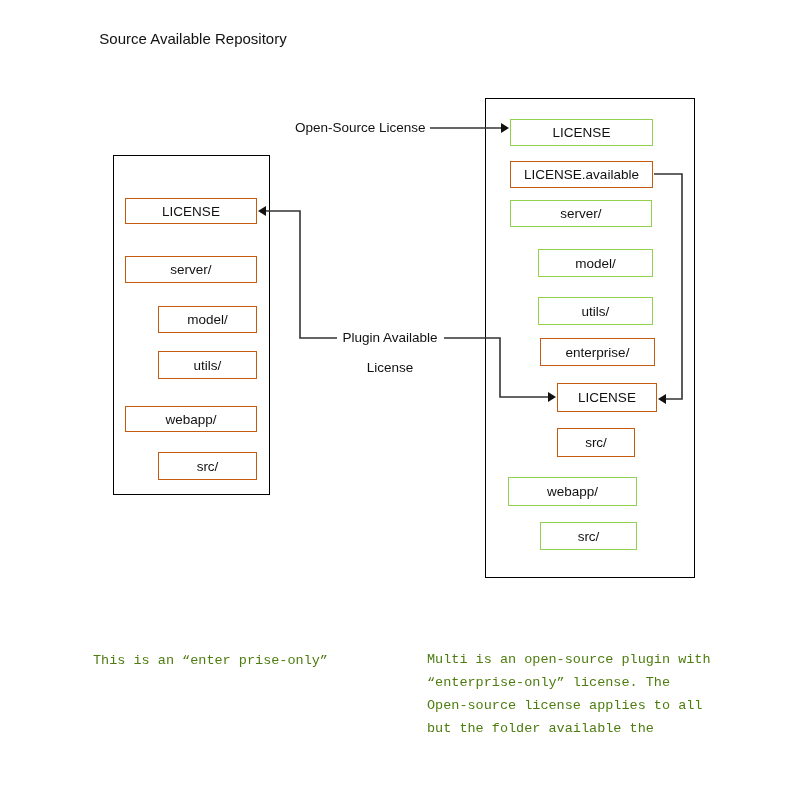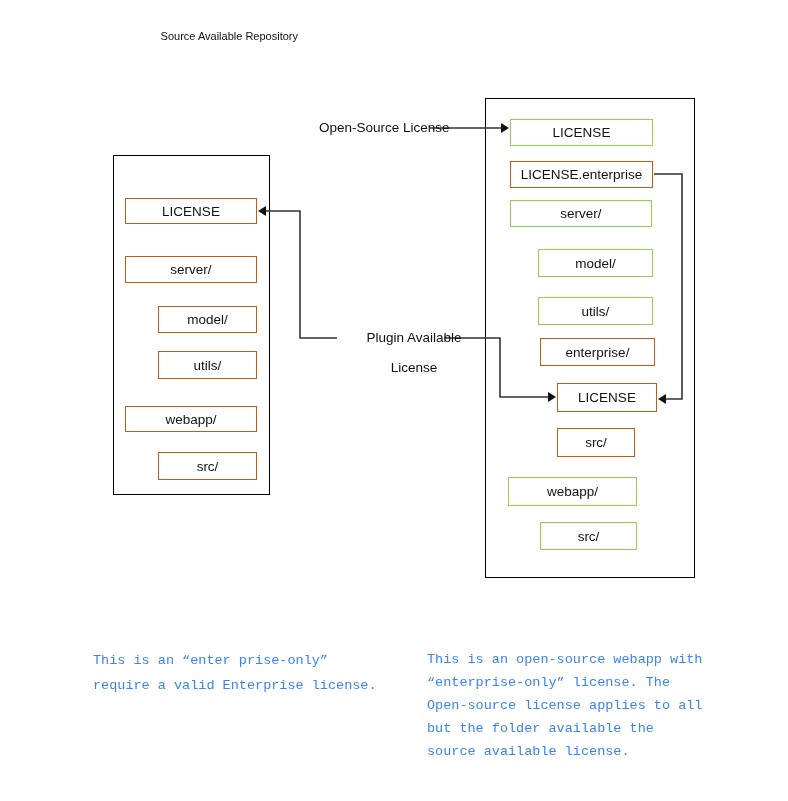--- a/index.html
+++ b/index.html
@@ -8,22 +8,22 @@
     position: relative;
     width: 788px;
     height: 801px;
     background: #ffffff;
     font-family: "Liberation Sans", sans-serif;
     color: #1a1a1a;
     overflow: hidden;
   }
   .abs { position: absolute; }
   .repo-title {
-    font-size: 11px;
-    text-align: right;
+    font-size: 15px;
+    text-align: center;
     color: #111;
     white-space: nowrap;
   }
   .repo-frame {
     position: absolute;
     border: 1px solid #000000;
     background: #ffffff;
   }
   .fbox {
     position: absolute;
@@ -37,26 +37,25 @@
     z-index: 3;
   }
   .c-orange { border: 1.5px solid #C55A11; }
   .c-green  { border: 1.5px solid #92D050; }
   .conn-label {
     font-size: 13.5px;
     color: #111;
     white-space: nowrap;
     z-index: 4;
     background: transparent;
-    margin-left: 24px;
   }
   .note {
     font-family: "Liberation Mono", monospace;
     font-size: 13.5px;
-    color: #3b82f6;
+    color: #4d7c0f;
     z-index: 2;
   }
   .note div { white-space: nowrap; }
   .note-left div  { line-height: 25px; }
   .note-right div { line-height: 23px; }
   svg.connectors {
     position: absolute;
     left: 0; top: 0;
     width: 788px; height: 801px;
     z-index: 2;
@@ -108,35 +107,33 @@
   <div class="fbox c-orange" style="left:125px; top:198px; width:132px; height:26px;">LICENSE</div>
   <div class="fbox c-orange" style="left:125px; top:256px; width:132px; height:27px;">server/</div>
   <div class="fbox c-orange" style="left:158px; top:306px; width:99px; height:27px;">model/</div>
   <div class="fbox c-orange" style="left:158px; top:351px; width:99px; height:28px;">utils/</div>
   <div class="fbox c-orange" style="left:125px; top:406px; width:132px; height:26px;">webapp/</div>
   <div class="fbox c-orange" style="left:158px; top:452px; width:99px; height:28px;">src/</div>
 
   <div class="repo-frame" style="left:485px; top:98px; width:210px; height:480px;"></div>
 
   <div class="fbox c-green" style="left:510px; top:119px; width:143px; height:27px;">LICENSE</div>
-  <div class="fbox c-orange" style="left:510px; top:161px; width:143px; height:27px;">LICENSE.enterprise</div>
+  <div class="fbox c-orange" style="left:510px; top:161px; width:143px; height:27px;">LICENSE.available</div>
   <div class="fbox c-green" style="left:510px; top:200px; width:142px; height:27px;">server/</div>
   <div class="fbox c-green" style="left:538px; top:249px; width:115px; height:28px;">model/</div>
   <div class="fbox c-green" style="left:538px; top:297px; width:115px; height:28px;">utils/</div>
   <div class="fbox c-orange" style="left:540px; top:338px; width:115px; height:28px;">enterprise/</div>
   <div class="fbox c-orange" style="left:557px; top:383px; width:100px; height:29px;">LICENSE</div>
   <div class="fbox c-orange" style="left:557px; top:428px; width:78px; height:29px;">src/</div>
   <div class="fbox c-green" style="left:508px; top:477px; width:129px; height:29px;">webapp/</div>
   <div class="fbox c-green" style="left:540px; top:522px; width:97px; height:28px;">src/</div>
 
   <div class="abs note note-left" style="left:93px; top:648px;">
     <div>This is an “enter prise-only”</div>
-    <div>require a valid Enterprise license.</div>
   </div>
   <div class="abs note note-right" style="left:427px; top:648px;">
-    <div>This is an open-source webapp with</div>
+    <div>Multi is an open-source plugin with</div>
     <div>“enterprise-only” license. The</div>
     <div>Open-source license applies to all</div>
     <div>but the folder available the</div>
-    <div>source available license.</div>
   </div>
 
 </div>
 
 </body></html>

